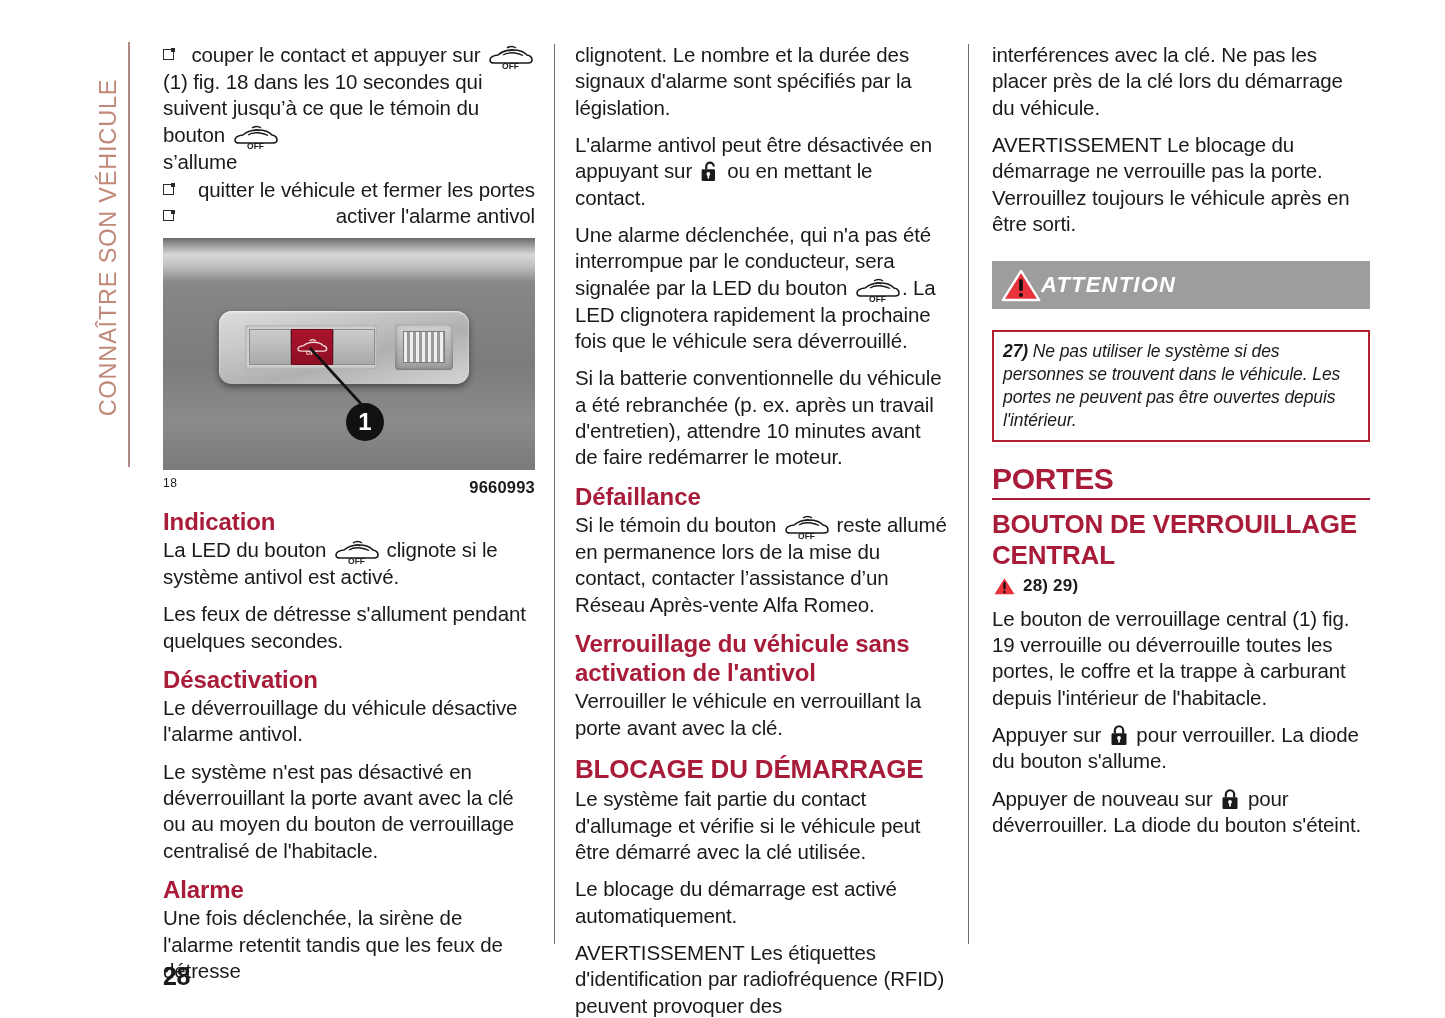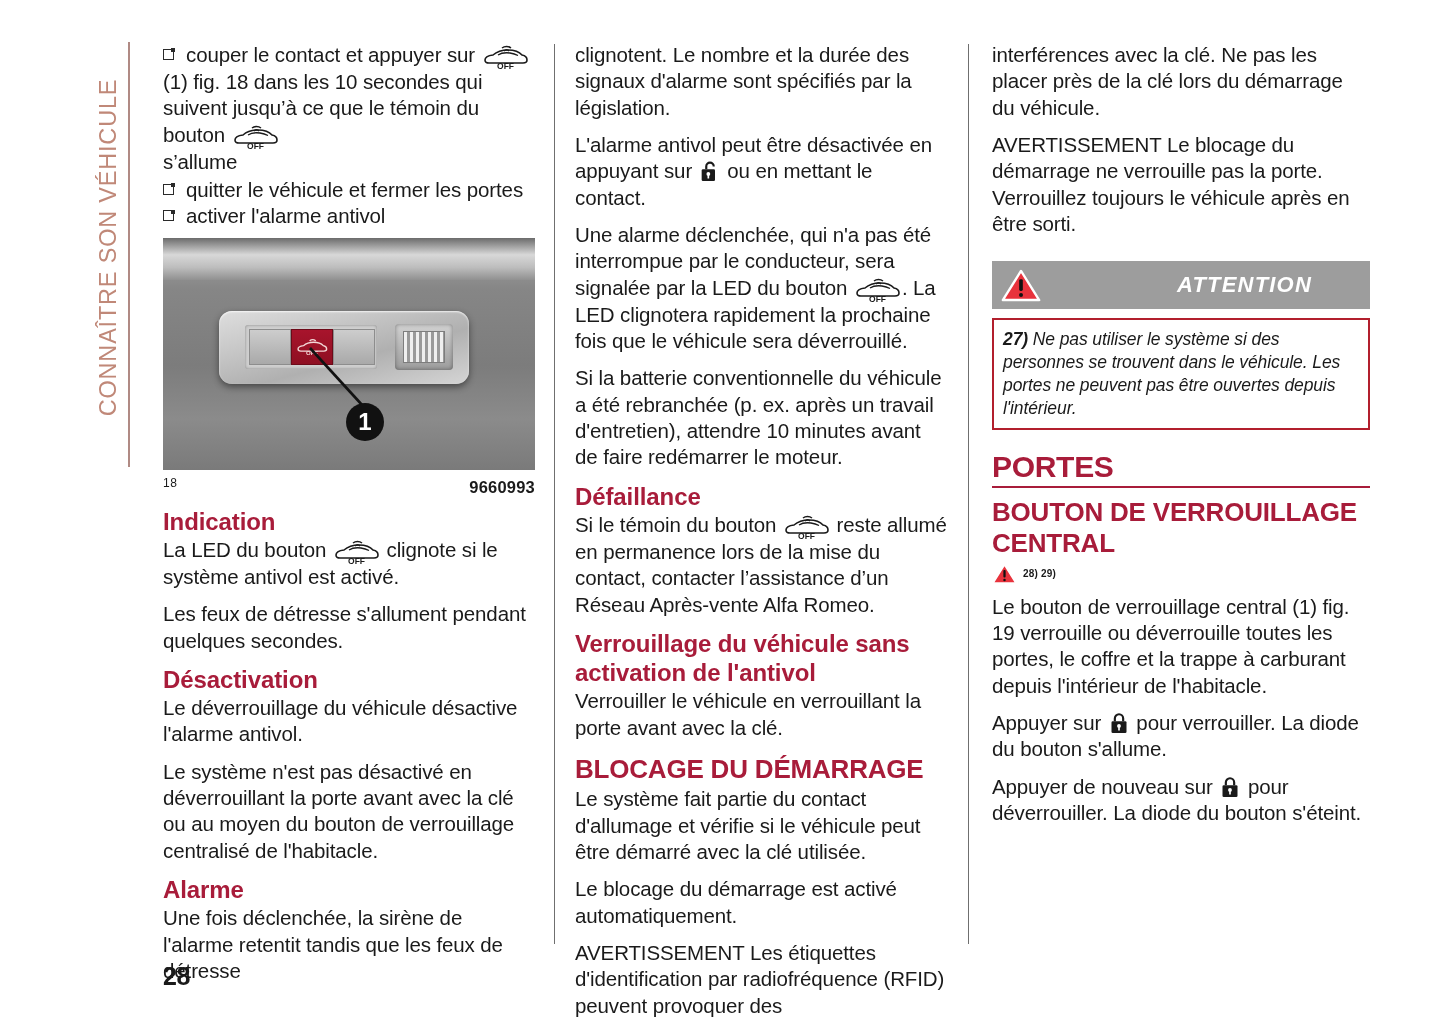--- a/index.html
+++ b/index.html
@@ -112,20 +112,21 @@
 
   
   .blist { margin: 0; padding: 0; list-style: none; }
   .blist li {
     position: relative;
     padding-left: 23px;
     font-size: 20.5px;
     line-height: 1.285;
     margin-bottom: 0;
     letter-spacing: -0.12px;
+    text-align: right;
   }
   .bullet-sq {
     position: absolute;
     left: 0;
     top: 7px;
     width: 11px;
     height: 11px;
     border: 1.8px solid #2a2a2a;
     box-sizing: border-box;
   }
@@ -256,50 +257,50 @@
   .attn-wrap { margin: 24px 0 20px 0; width: 378px; }
   .attn-head {
     height: 48px;
     background: #9d9d9d;
     display: flex;
     align-items: center;
   }
   .attn-head-icon { margin-left: 9px; width: 40px; height: 35px; }
   .attn-head-title {
     flex: 1;
-    text-align: right;
+    text-align: left;
     color: #ffffff;
     font-size: 22px;
     font-weight: bold;
     font-style: italic;
     letter-spacing: 1.2px;
     padding-right: 58px;
   }
   .attn-body {
     border: 2px solid #b21f2d;
     border-top: none;
-    margin-top: 9px;
+    margin-top: 21px;
     padding: 8px 9px 9px 9px;
     box-sizing: border-box;
   }
   .attn-body.boxed { border-top: 2px solid #b21f2d; }
   .attn-text {
     margin: 0;
     font-size: 17.5px;
     font-style: italic;
     line-height: 1.3;
     letter-spacing: -0.1px;
   }
   .attn-num { font-weight: bold; font-style: italic; }
 
   .ref-line {
     margin: 3px 0 9px 0;
     display: flex;
     align-items: center;
-    font-size: 10px;
+    font-size: 17px;
     font-weight: bold;
     letter-spacing: 0.2px;
   }
 
   
   .page-number {
     position: absolute;
     left: 163px;
     top: 962px;
     font-size: 25px;

